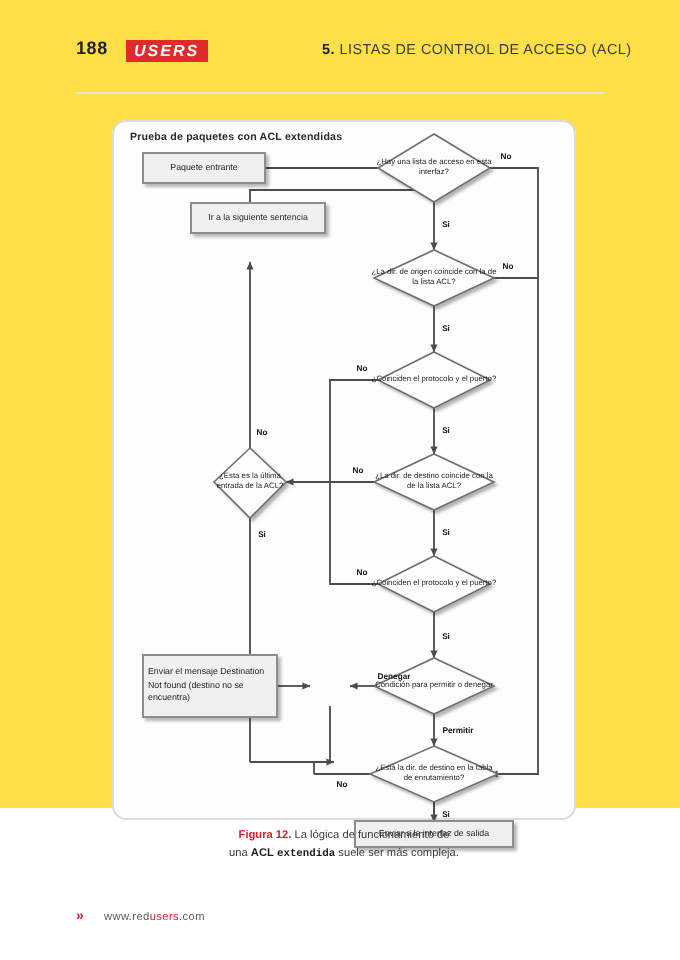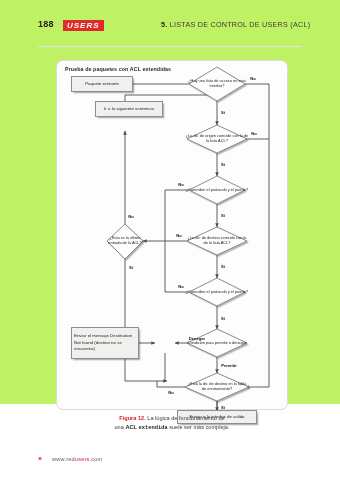--- a/index.html
+++ b/index.html
@@ -1,18 +1,18 @@
 <!DOCTYPE html>
 <html><head>
 <meta charset="utf-8">
 <style>
   html,body{margin:0;padding:0;}
   body{width:340px;height:480px;background:#ffffff;
        font-family:"Liberation Sans",sans-serif;overflow:hidden;}
-  .page{position:relative;width:340px;height:404px;background:#bef264;}
+  .page{position:relative;width:340px;height:404px;background:#fde047;}
 
   
   .header{position:absolute;left:0;top:18px;width:340px;height:20px;}
   .pagenum{position:absolute;left:38px;top:1px;font-size:9px;font-weight:bold;color:#231f20;letter-spacing:.3px;}
   .logo{position:absolute;left:63px;top:2px;background:#e02b2b;color:#fff;font-size:8px;font-weight:bold;
         font-style:italic;letter-spacing:1px;padding:1px 4px 1px 4px;line-height:9px;}
   .sectitle{position:absolute;left:161px;top:2px;font-size:7.2px;color:#3b3b3b;letter-spacing:.25px;white-space:nowrap;}
   .sectitle b{font-weight:bold;color:#231f20;}
   .hrule{position:absolute;left:38px;top:46px;width:264px;height:1px;background:#e3e3e3;}
 
@@ -54,21 +54,21 @@
   .url .r{color:#d8202a;}
 </style>
 </head>
 <body>
 
 <div class="page">
 
   <div class="header">
     <span class="pagenum">188</span>
     <span class="logo">USERS</span>
-    <span class="sectitle"><b>5.</b> <span>LISTAS DE CONTROL DE USERS (ACL)</span></span>
+    <span class="sectitle"><b>5.</b> <span>LISTAS DE CONTROL DE ACCESO (ACL)</span></span>
   </div>
   <div class="hrule"></div>
 
   <div class="panel">
     <div class="panel-title">Prueba de paquetes con ACL extendidas</div>
 
     <div class="canvas">
 
       <svg width="232" height="350" viewBox="0 0 232 350">
         <defs>

